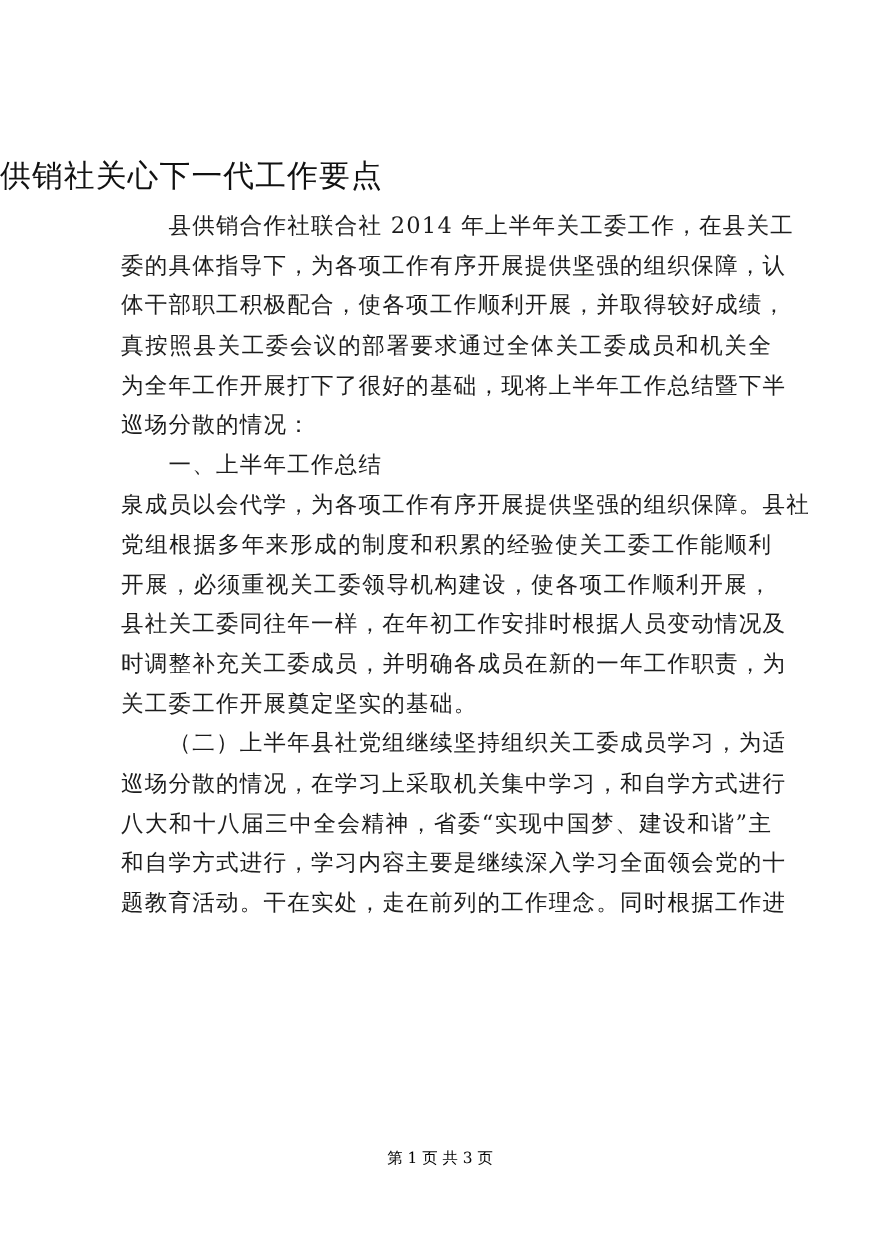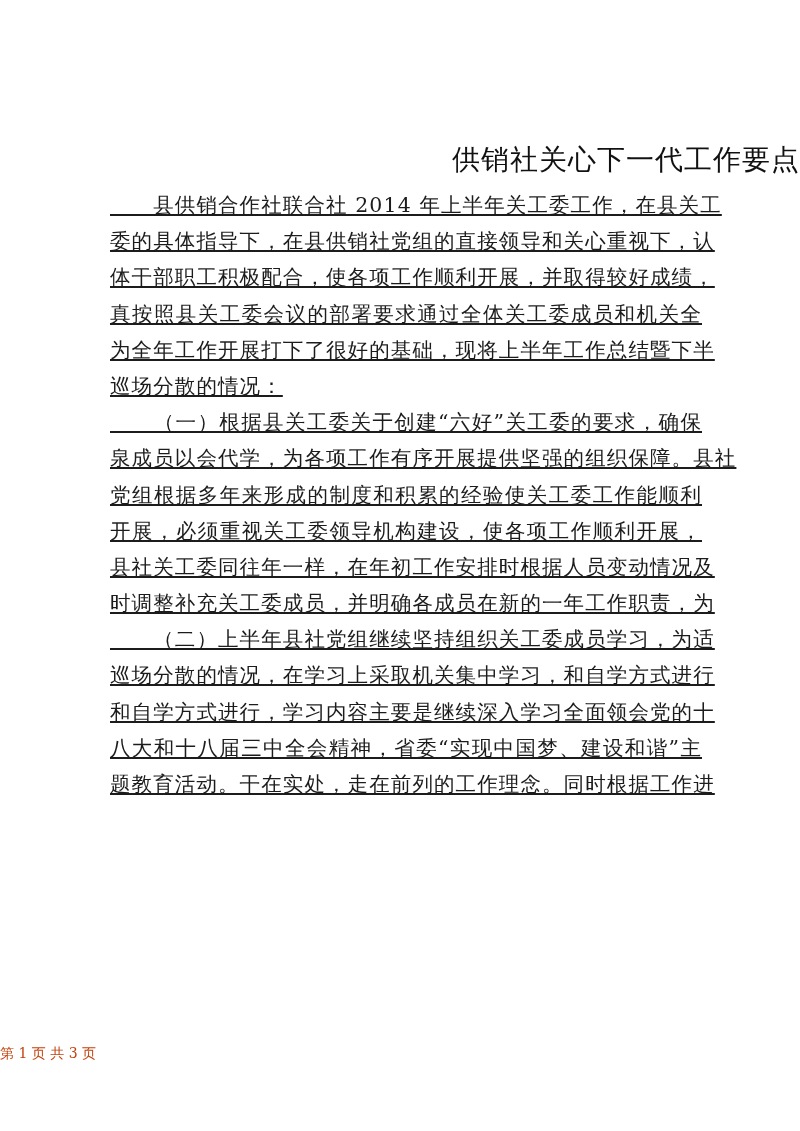--- a/index.html
+++ b/index.html
@@ -1,45 +1,46 @@
 <!DOCTYPE html>
 <html><head>
 <meta charset="utf-8">
 <style>
   html, body { margin: 0; padding: 0; background: #ffffff; }
   body { width: 800px; height: 1131px; position: relative; overflow: hidden;
          font-family: "DejaVu Serif", "Liberation Serif", serif; color: #1a1a1a; }
   .page { position: absolute; left: 0; top: 0; width: 800px; height: 1131px; background: #fff; }
-  .title { position: absolute; left: 0; width: 800px; top: 140px; text-align: right;
+  .title { position: absolute; left: 0; width: 800px; top: 140px; text-align: left;
            font-size: 28px; line-height: 40px; letter-spacing: 1px; color: #111; }
   .body { position: absolute; left: 110px; width: 592px; top: 187px; }
   .line { height: 36.2px; line-height: 36.2px; font-size: 20.5px; white-space: nowrap;
-          letter-spacing: 1.1px; color: #1c1c1c; text-align: justify; text-align-last: justify; text-decoration: underline; }
+          letter-spacing: 1.1px; color: #1c1c1c; text-align: justify; text-align-last: justify; }
   .line.last { text-align-last: left; }
-  .footer { position: absolute; left: 0; width: 800px; top: 1042px; text-align: left;
-            font-size: 14px; line-height: 22px; color: #c2410c; }
+  .footer { position: absolute; left: 0; width: 800px; top: 1042px; text-align: center;
+            font-size: 14px; line-height: 22px; color: #000000; }
 </style>
 </head>
 <body>
 
 <div class="page">
   <div class="title">供销社关心下一代工作要点</div>
   <div class="body" id="body">
       <div class="line">　　县供销合作社联合社 2014 年上半年关工委工作，在县关工</div>
-      <div class="line">委的具体指导下，在县供销社党组的直接领导和关心重视下，认</div>
+      <div class="line">委的具体指导下，为各项工作有序开展提供坚强的组织保障，认</div>
       <div class="line">体干部职工积极配合，使各项工作顺利开展，并取得较好成绩，</div>
       <div class="line">真按照县关工委会议的部署要求通过全体关工委成员和机关全</div>
       <div class="line">为全年工作开展打下了很好的基础，现将上半年工作总结暨下半</div>
       <div class="line last">巡场分散的情况：</div>
-      <div class="line">　　（一）根据县关工委关于创建“六好”关工委的要求，确保</div>
+      <div class="line last">　　一、上半年工作总结</div>
       <div class="line">泉成员以会代学，为各项工作有序开展提供坚强的组织保障。县社</div>
       <div class="line">党组根据多年来形成的制度和积累的经验使关工委工作能顺利</div>
       <div class="line">开展，必须重视关工委领导机构建设，使各项工作顺利开展，</div>
       <div class="line">县社关工委同往年一样，在年初工作安排时根据人员变动情况及</div>
       <div class="line">时调整补充关工委成员，并明确各成员在新的一年工作职责，为</div>
+      <div class="line last">关工委工作开展奠定坚实的基础。</div>
       <div class="line">　　（二）上半年县社党组继续坚持组织关工委成员学习，为适</div>
       <div class="line">巡场分散的情况，在学习上采取机关集中学习，和自学方式进行</div>
+      <div class="line">八大和十八届三中全会精神，省委“实现中国梦、建设和谐”主</div>
       <div class="line">和自学方式进行，学习内容主要是继续深入学习全面领会党的十</div>
-      <div class="line">八大和十八届三中全会精神，省委“实现中国梦、建设和谐”主</div>
       <div class="line">题教育活动。干在实处，走在前列的工作理念。同时根据工作进</div>
     </div>
   <div class="footer">第 1 页  共 3 页</div>
 </div>
 
 </body></html>

